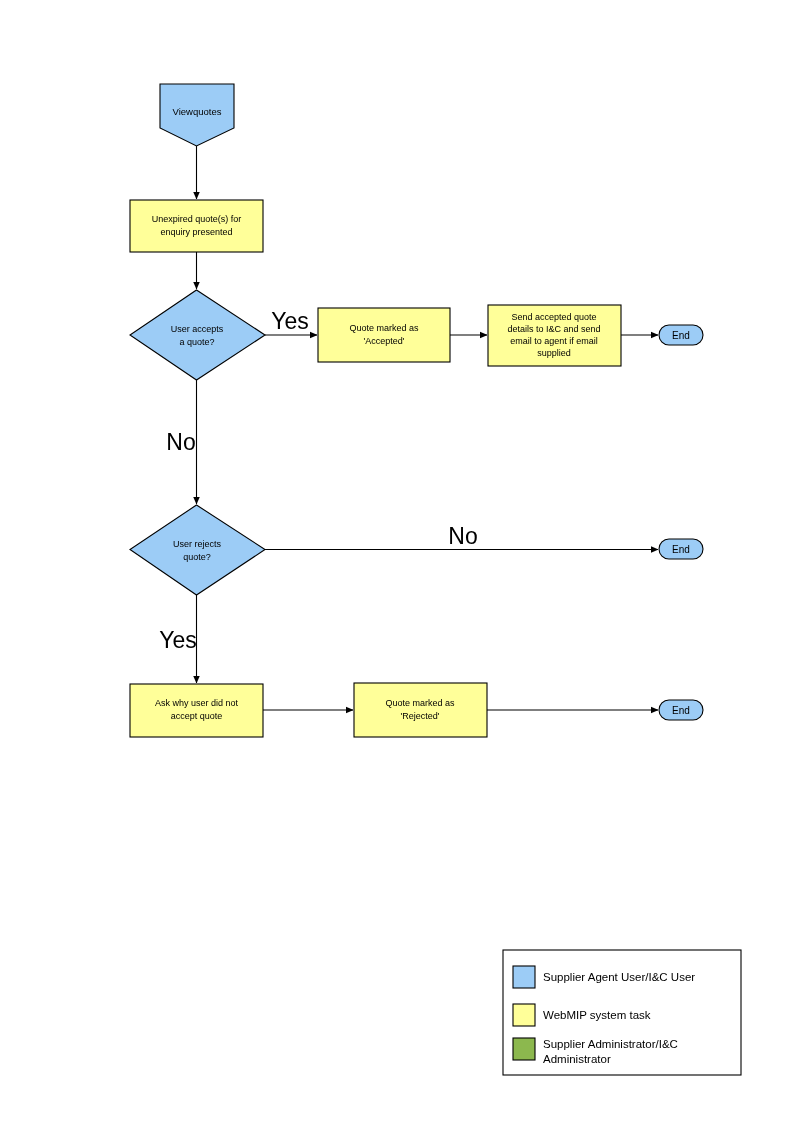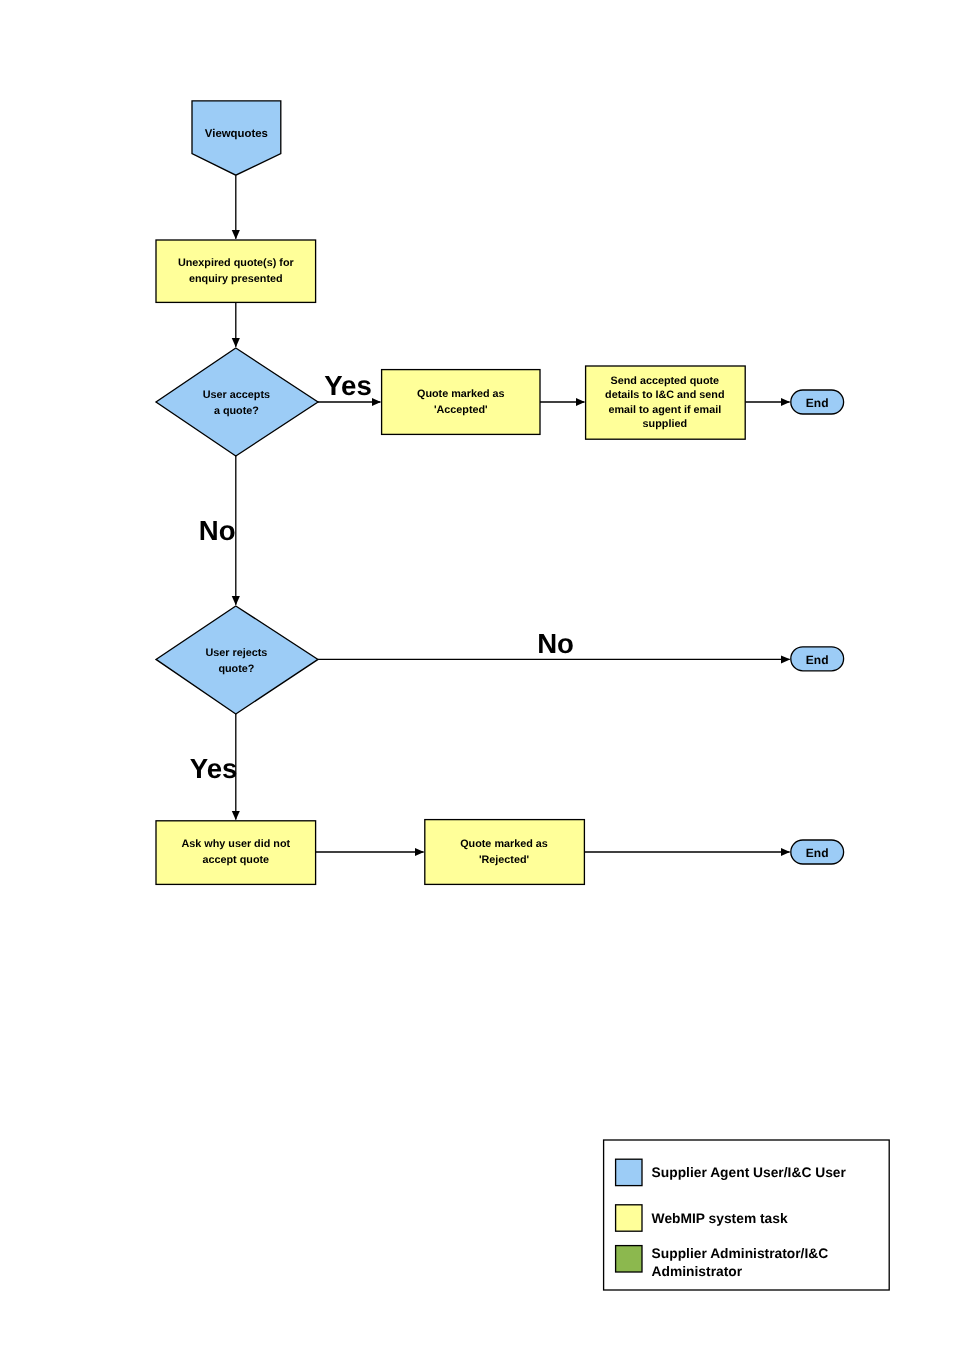--- a/index.html
+++ b/index.html
@@ -9,21 +9,20 @@
   }
   body {
     font-family: "Liberation Sans", sans-serif;
   }
   #page {
     position: relative;
     width: 794px;
     height: 1123px;
     background: #ffffff;
     overflow: hidden;
-    font-weight: bold;
   }
   #flow-svg {
     position: absolute;
     left: 0;
     top: 0;
     width: 794px;
     height: 1123px;
   }
   .node-text {
     font-family: "Liberation Sans", sans-serif;

